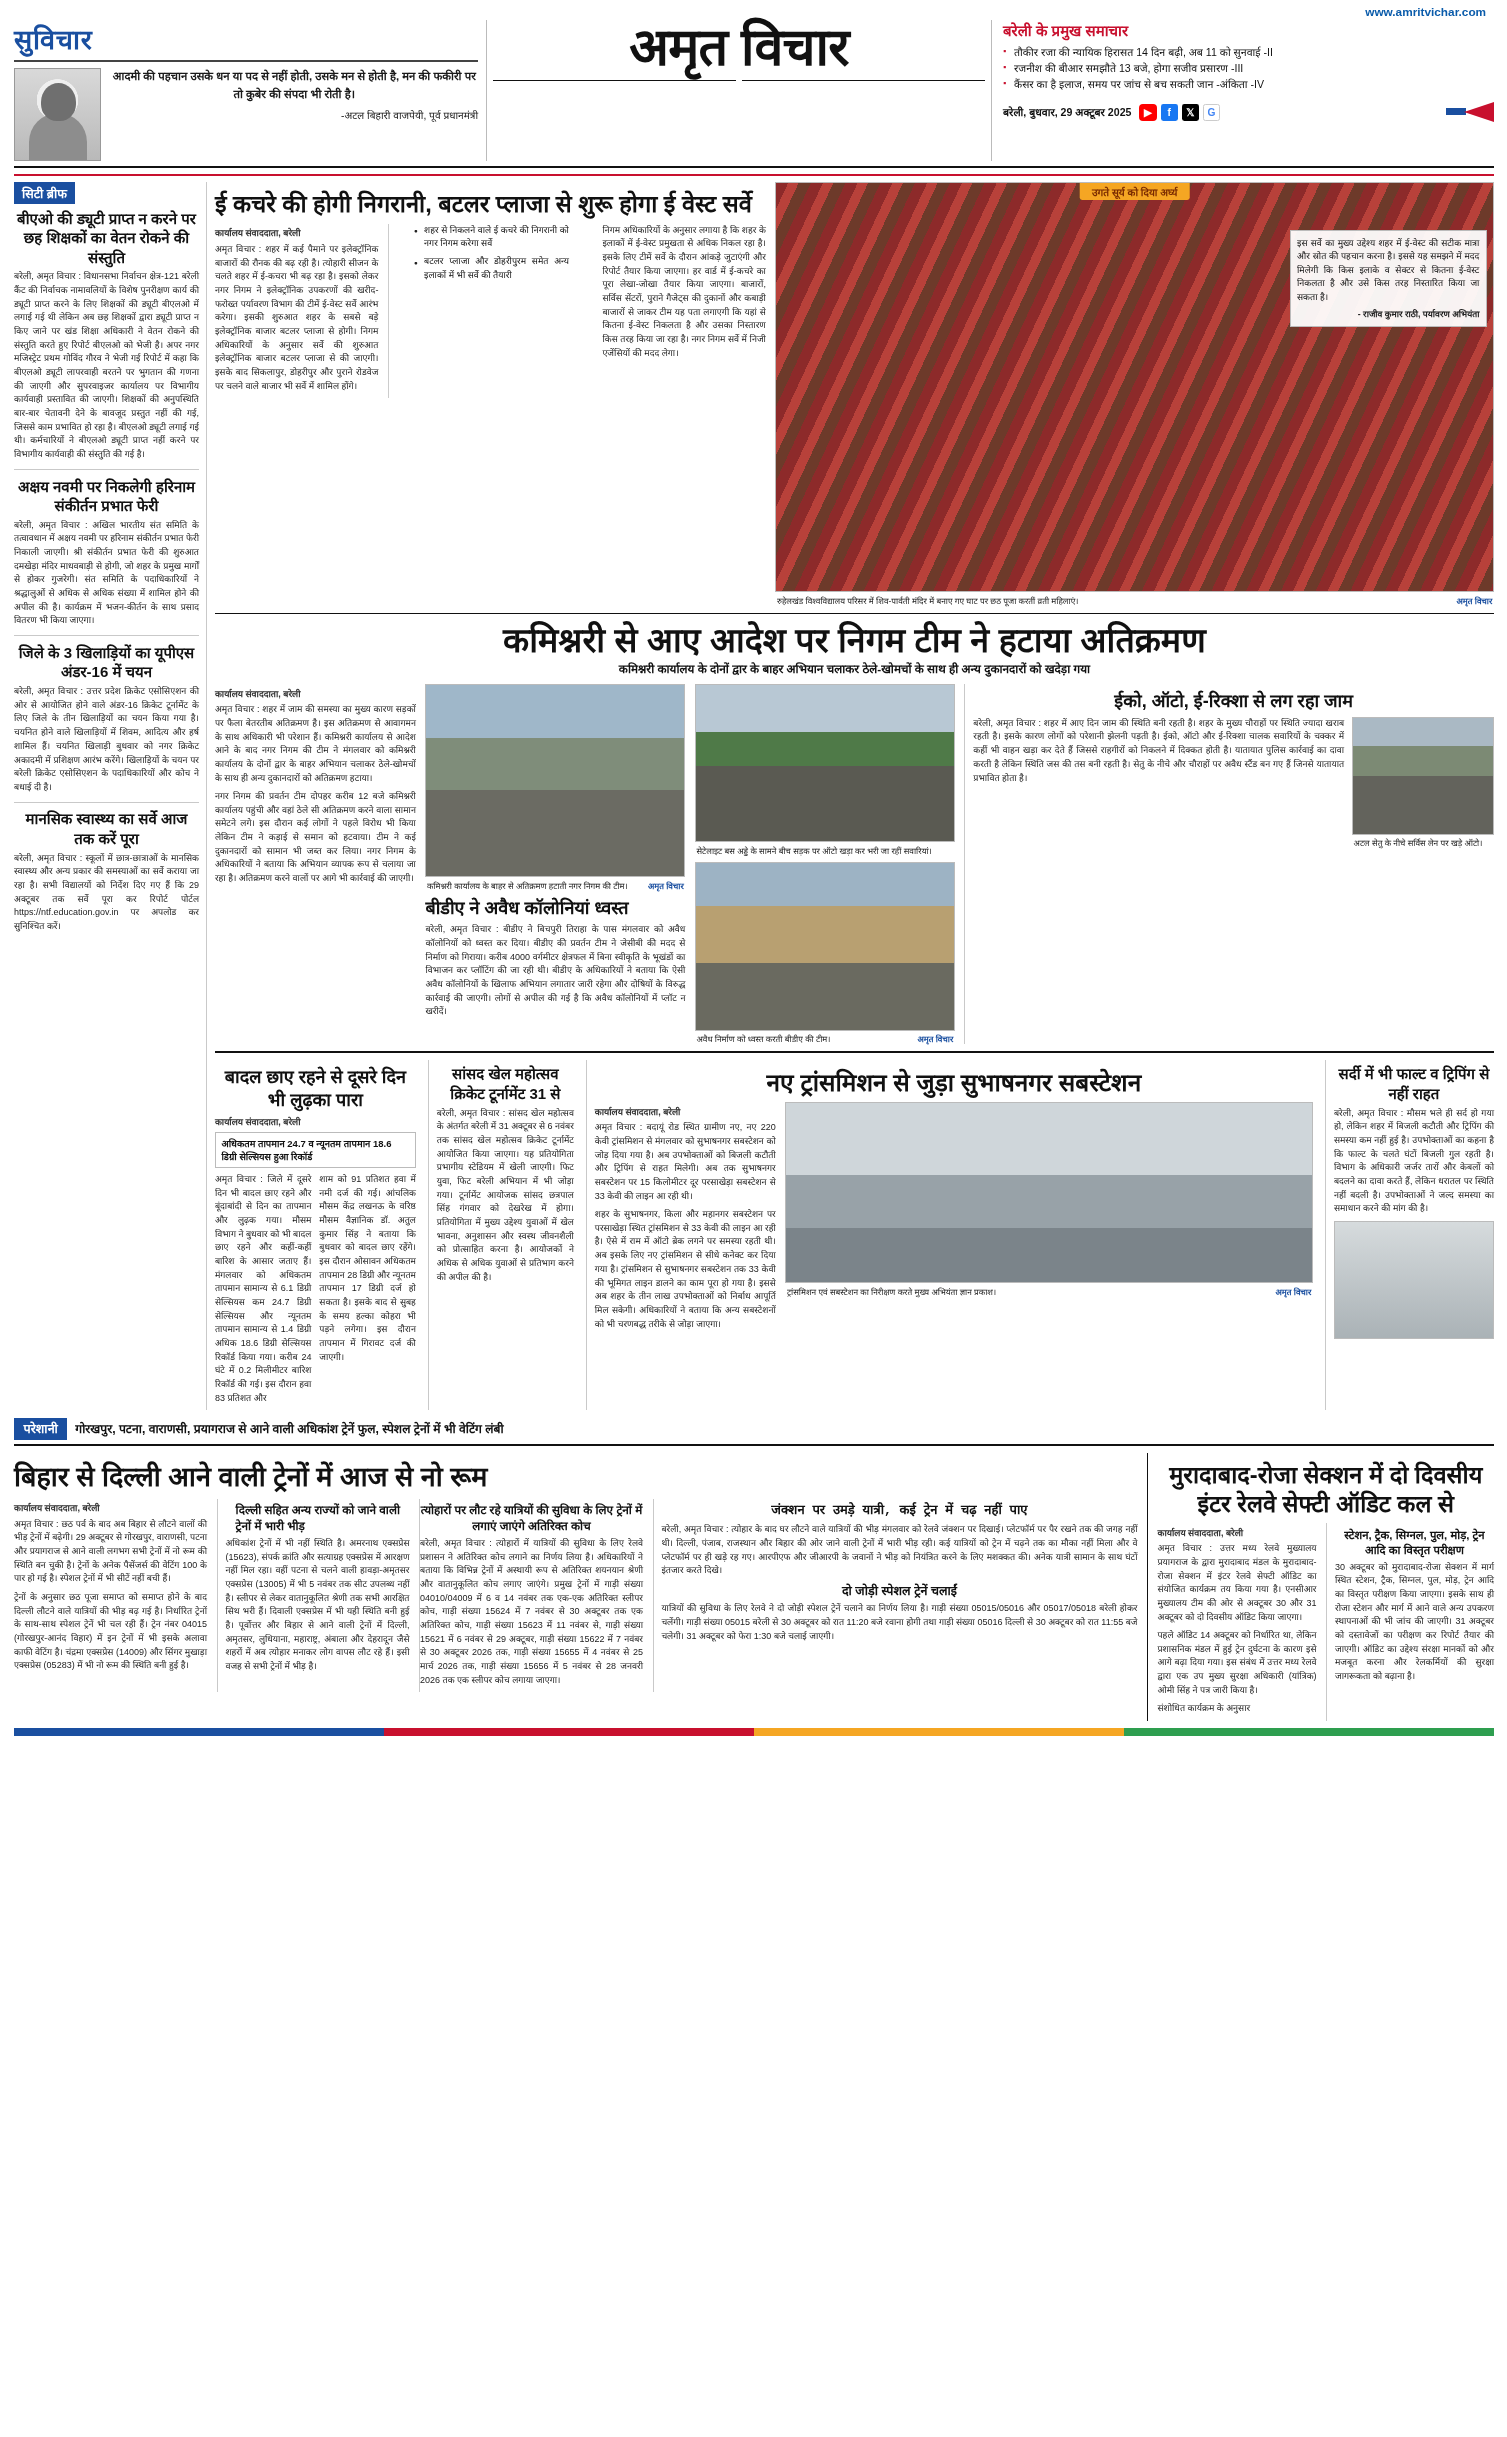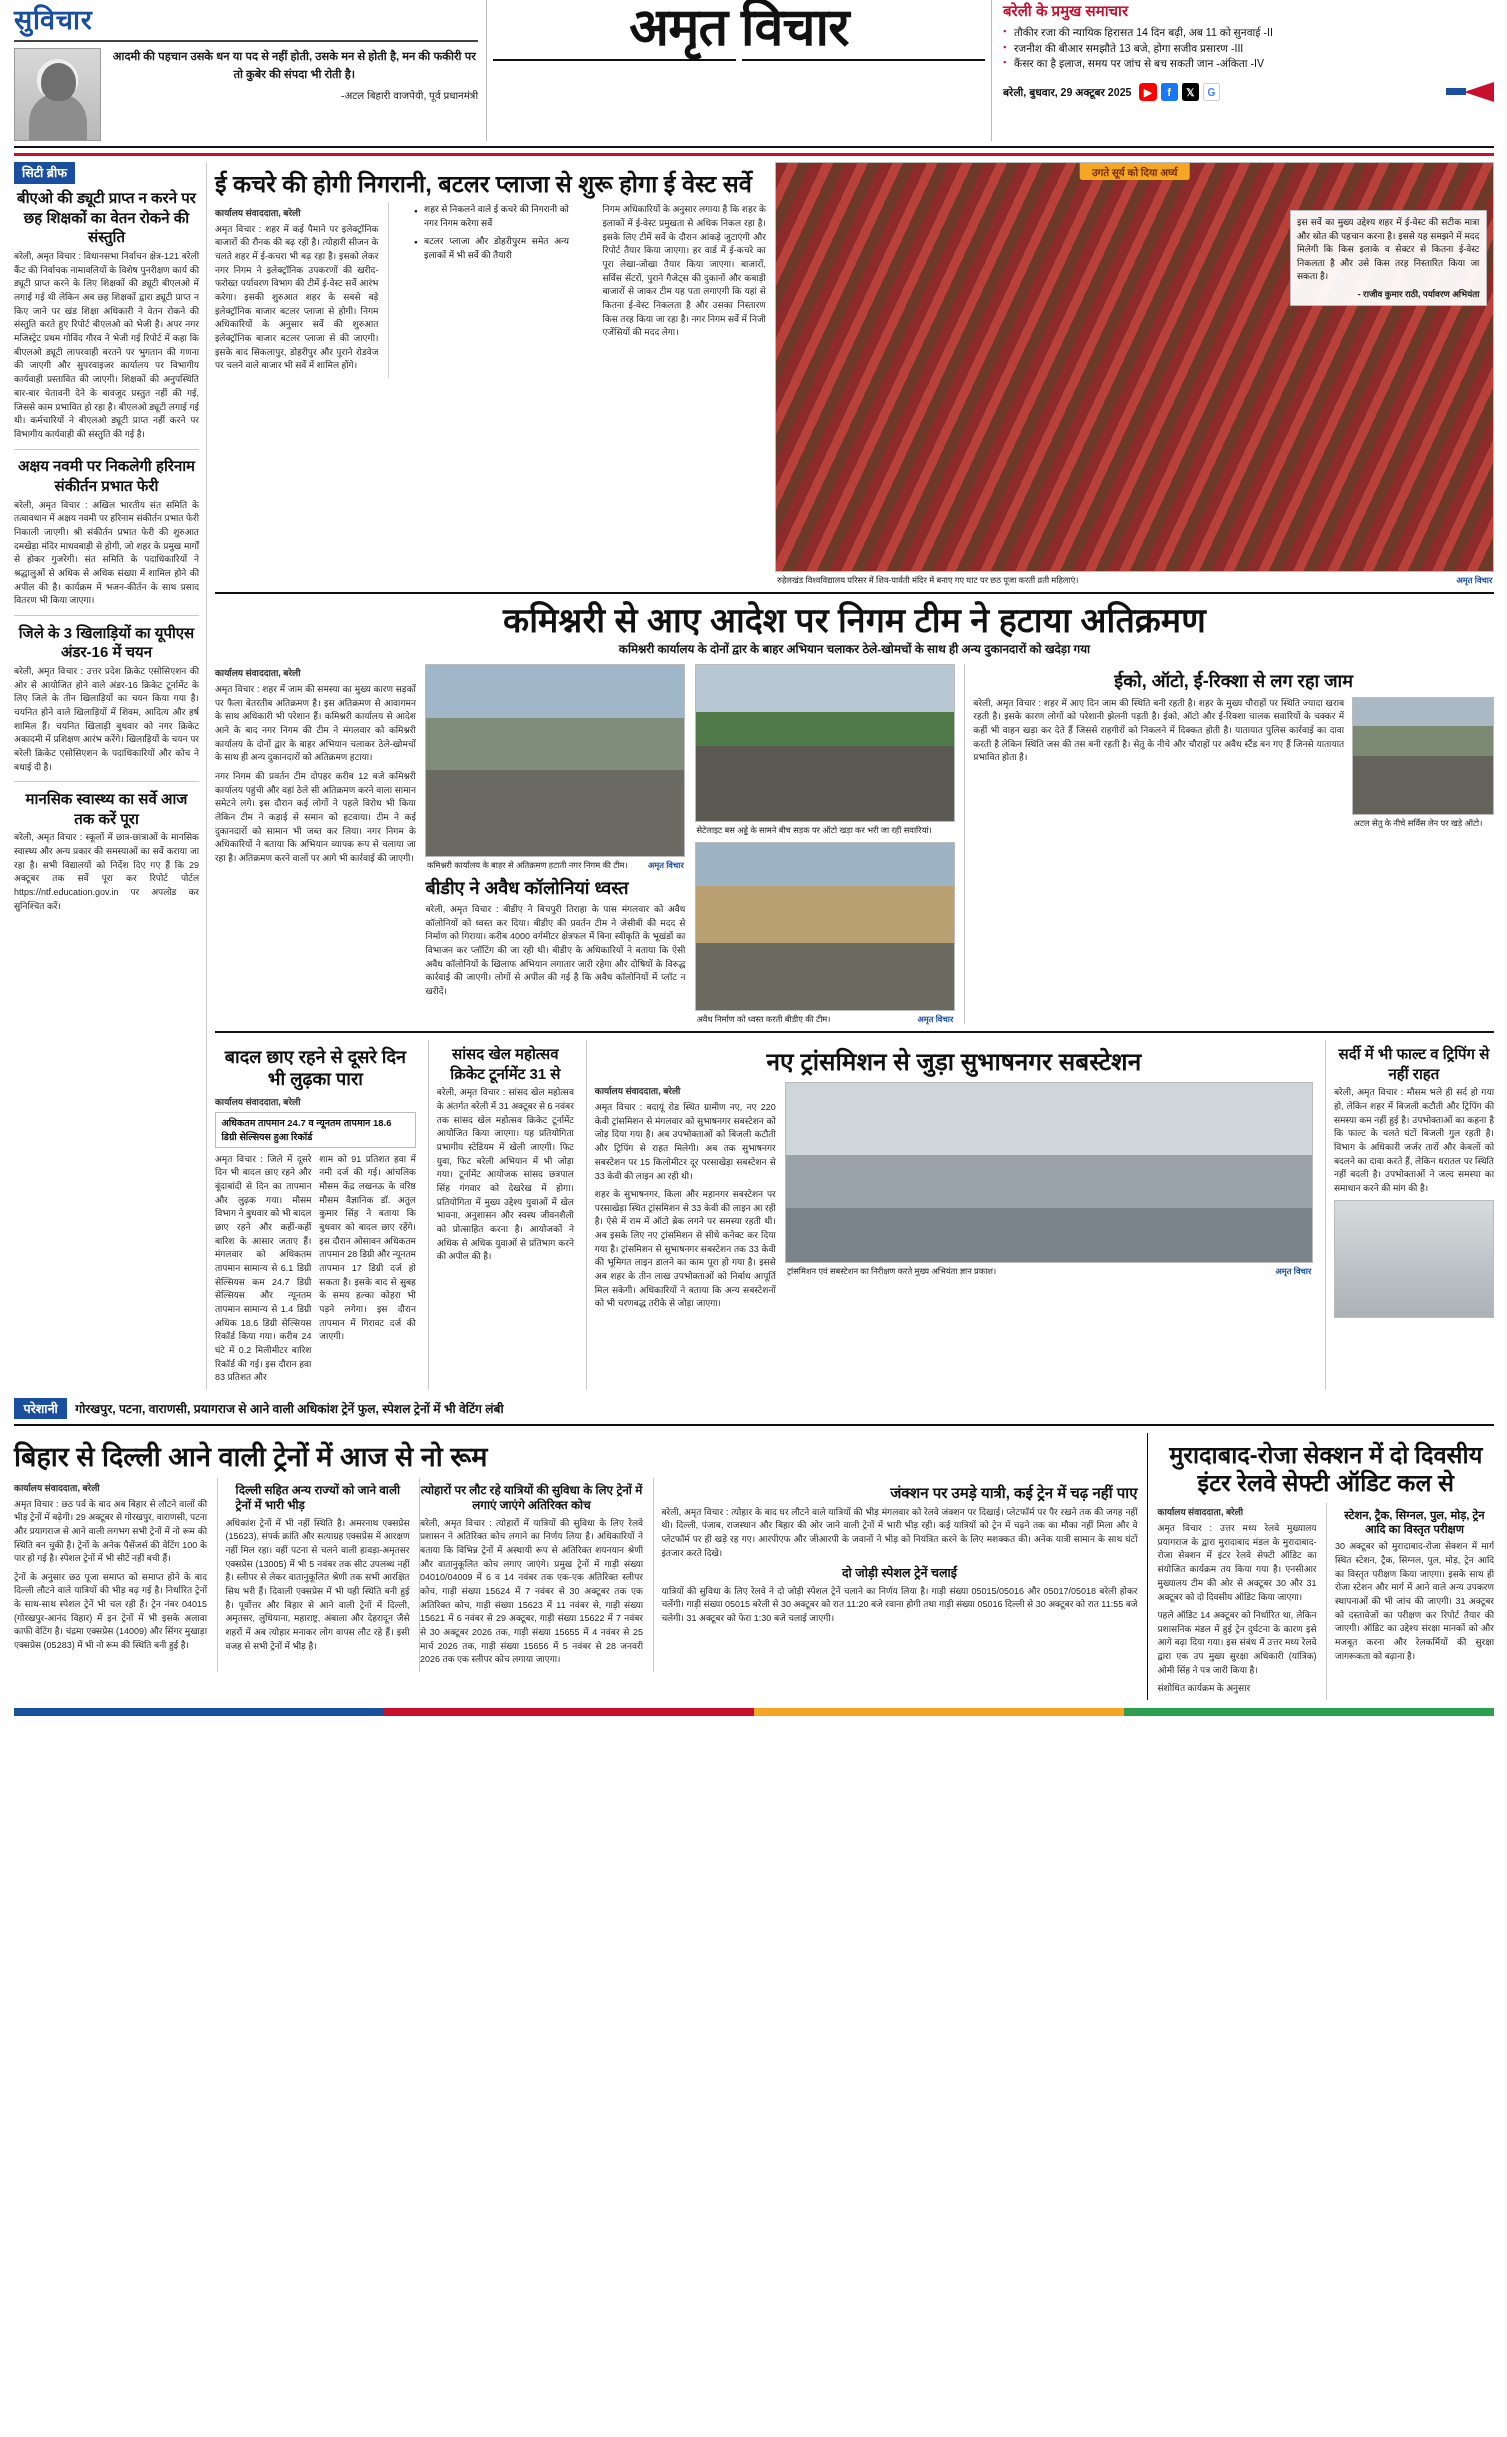--- a/index.html
+++ b/index.html
@@ -119,20 +119,23 @@
   .footerbar { display:flex; height:7.9px; margin-top:7.9px;}
   .footerbar div{ flex:1;}
   .fb1{background:#1a4fa0;} .fb2{background:#c8102e;} .fb3{background:#f5a623;} .fb4{background:#2e9e4f;}
   .subhead { font-size:11.8px; font-weight:bold; line-height:1.35; text-align:center; margin:1.6px 0 6.3px 0;}
 </style>
 </head>
 <body>
 
 <div class="page">
 
+  <div class="topbar">
+    <span class="site">www.amritvichar.com</span>
+  </div>
 
   <div class="masthead">
     <div class="mh-left">
       <div class="suvichar-title">सुविचार</div>
       <div class="suvichar-rule"></div>
       <div class="suvichar-body">
         <div class="portrait"></div>
         <div class="quote">
           <span>आदमी की पहचान उसके धन या पद से नहीं होती, उसके मन से होती है, मन की फकीरी पर तो कुबेर की संपदा भी रोती है।</span>
           <span class="author">-अटल बिहारी वाजपेयी, पूर्व प्रधानमंत्री</span>
@@ -344,21 +347,21 @@
         </div>
         <div style="width:193px; flex:0 0 193px; border-left:0.8px solid #c9c9c9; padding-left:7.9px;">
           <h4 class="head" style="font-size:11.8px; padding-left:10.2px; position:relative;">दिल्ली सहित अन्य राज्यों को जाने वाली ट्रेनों में भारी भीड़</h4>
           <p class="body">अधिकांश ट्रेनों में भी नहीं स्थिति है। अमरनाथ एक्सप्रेस (15623), संपर्क क्रांति और सत्याग्रह एक्सप्रेस में आरक्षण नहीं मिल रहा। वहीं पटना से चलने वाली हावड़ा-अमृतसर एक्सप्रेस (13005) में भी 5 नवंबर तक सीट उपलब्ध नहीं है। स्लीपर से लेकर वातानुकूलित श्रेणी तक सभी आरक्षित सिथ भरी हैं। दिवाली एक्सप्रेस में भी यही स्थिति बनी हुई है। पूर्वोत्तर और बिहार से आने वाली ट्रेनों में दिल्ली, अमृतसर, लुधियाना, महाराष्ट्र, अंबाला और देहरादून जैसे शहरों में अब त्योहार मनाकर लोग वापस लौट रहे हैं। इसी वजह से सभी ट्रेनों में भीड़ है।</p>
         </div>
         <div style="width:224px; flex:0 0 224px; border-left:0.8px solid #c9c9c9; padding-left:0;">
           <h4 class="head" style="font-size:11.8px; text-align:center;">त्योहारों पर लौट रहे यात्रियों की सुविधा के लिए ट्रेनों में लगाएं जाएंगे अतिरिक्त कोच</h4>
           <p class="body">बरेली, अमृत विचार : त्योहारों में यात्रियों की सुविधा के लिए रेलवे प्रशासन ने अतिरिक्त कोच लगाने का निर्णय लिया है। अधिकारियों ने बताया कि विभिन्न ट्रेनों में अस्थायी रूप से अतिरिक्त शयनयान श्रेणी और वातानुकूलित कोच लगाए जाएंगे। प्रमुख ट्रेनों में गाड़ी संख्या 04010/04009 में 6 व 14 नवंबर तक एक-एक अतिरिक्त स्लीपर कोच, गाड़ी संख्या 15624 में 7 नवंबर से 30 अक्टूबर तक एक अतिरिक्त कोच, गाड़ी संख्या 15623 में 11 नवंबर से, गाड़ी संख्या 15621 में 6 नवंबर से 29 अक्टूबर, गाड़ी संख्या 15622 में 7 नवंबर से 30 अक्टूबर 2026 तक, गाड़ी संख्या 15655 में 4 नवंबर से 25 मार्च 2026 तक, गाड़ी संख्या 15656 में 5 नवंबर से 28 जनवरी 2026 तक एक स्लीपर कोच लगाया जाएगा।</p>
         </div>
         <div style="flex:1; border-left:0.8px solid #c9c9c9; padding-left:7.9px;">
-          <h4 class="head" style="font-size:15px; text-align:right;">जंक्शन पर उमड़े यात्री, कई ट्रेन में चढ़ नहीं पाए</h4>
+          <h4 class="head" style="font-size:13px; text-align:center;font-family:Liberation Mono, monospace;">जंक्शन पर उमड़े यात्री, कई ट्रेन में चढ़ नहीं पाए</h4>
           <p class="body">बरेली, अमृत विचार : त्योहार के बाद घर लौटने वाले यात्रियों की भीड़ मंगलवार को रेलवे जंक्शन पर दिखाई। प्लेटफॉर्म पर पैर रखने तक की जगह नहीं थी। दिल्ली, पंजाब, राजस्थान और बिहार की ओर जाने वाली ट्रेनों में भारी भीड़ रही। कई यात्रियों को ट्रेन में चढ़ने तक का मौका नहीं मिला और वे प्लेटफॉर्म पर ही खड़े रह गए। आरपीएफ और जीआरपी के जवानों ने भीड़ को नियंत्रित करने के लिए मशक्कत की। अनेक यात्री सामान के साथ घंटों इंतजार करते दिखे।</p>
           <h4 class="head" style="font-size:12.6px; text-align:center;">दो जोड़ी स्पेशल ट्रेनें चलाईं</h4>
           <p class="body">यात्रियों की सुविधा के लिए रेलवे ने दो जोड़ी स्पेशल ट्रेनें चलाने का निर्णय लिया है। गाड़ी संख्या 05015/05016 और 05017/05018 बरेली होकर चलेंगी। गाड़ी संख्या 05015 बरेली से 30 अक्टूबर को रात 11:20 बजे रवाना होगी तथा गाड़ी संख्या 05016 दिल्ली से 30 अक्टूबर को रात 11:55 बजे चलेगी। 31 अक्टूबर को फेरा 1:30 बजे चलाई जाएगी।</p>
         </div>
       </div>
     </div>
 
     <div style="width:347px; flex:0 0 347px; border-left:1.6px solid #111; padding-left:9.5px;">
       <h2 class="head" style="font-size:23.6px; text-align:center;">मुरादाबाद-रोजा सेक्शन में दो दिवसीय इंटर रेलवे सेफ्टी ऑडिट कल से</h2>
       <div style="display:flex; gap:9.5px;">

